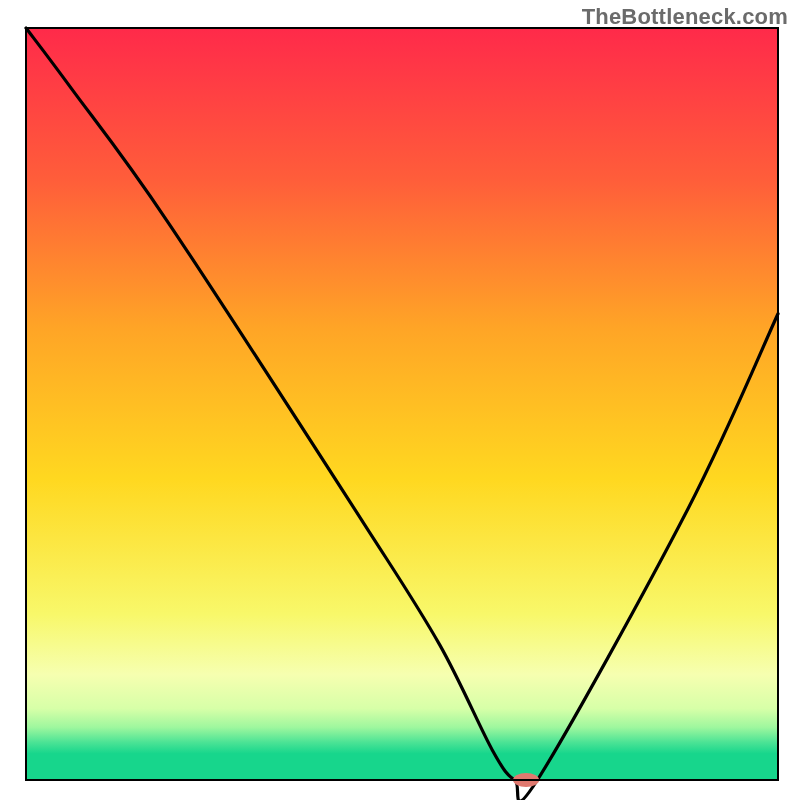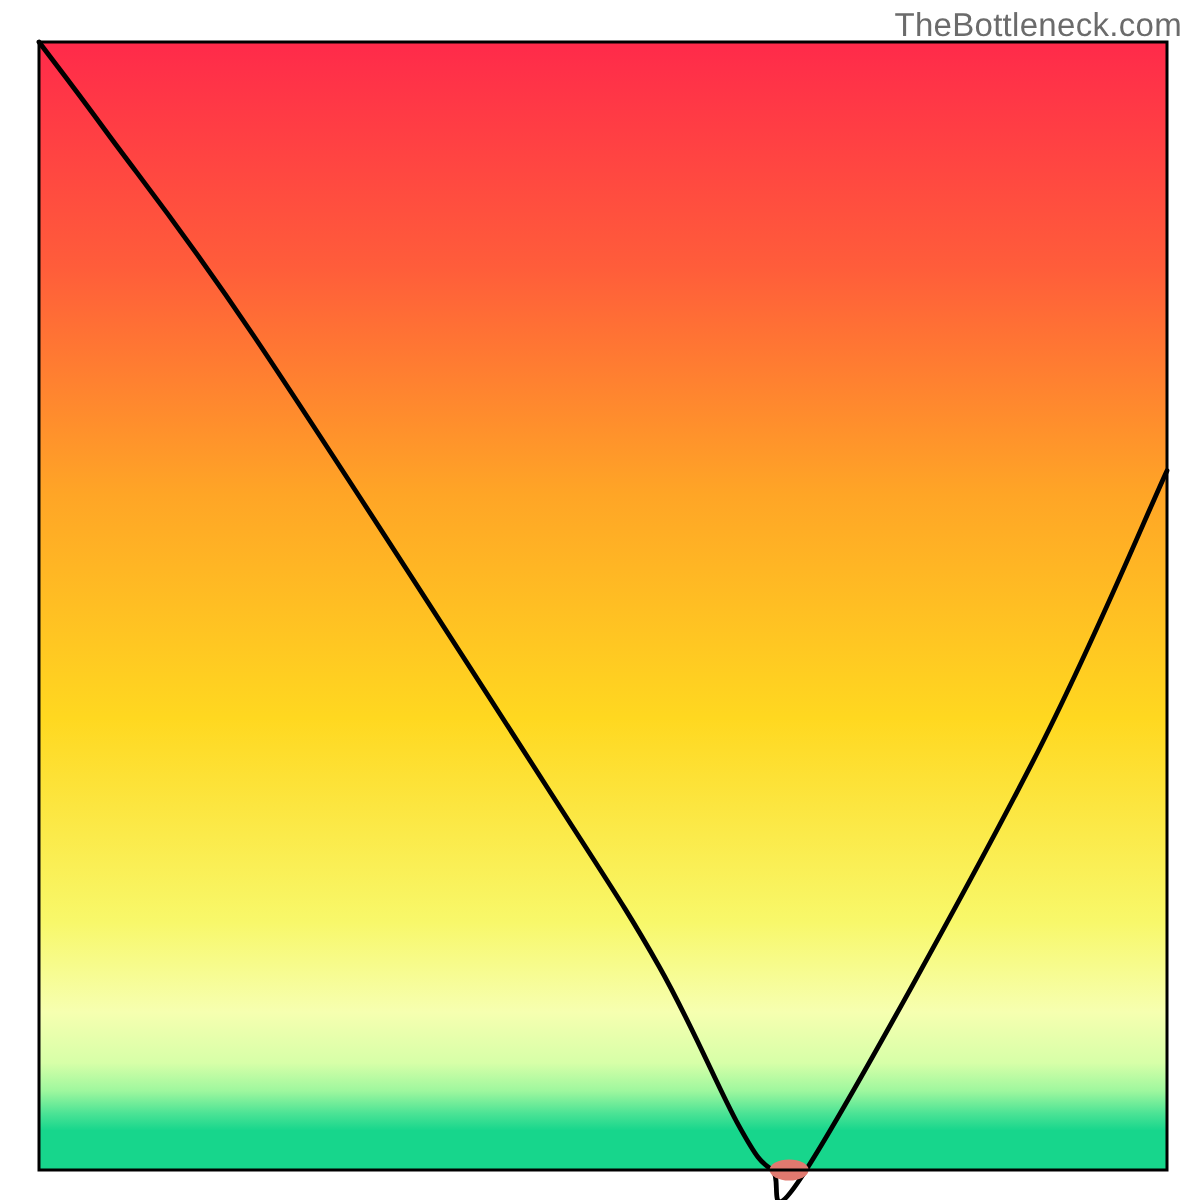--- a/index.html
+++ b/index.html
@@ -19,21 +19,21 @@
   svg {
     position: absolute;
     top: 0;
     left: 0;
   }
   .watermark {
     position: absolute;
     top: 4px;
     right: 12px;
     font-size: 22px;
-    font-weight: 400;
+    font-weight: 700;
     color: #6b6b6b;
     letter-spacing: 0.2px;
     user-select: none;
   }
 </style>
 </head>
 <body>
 
 <div class="stage">
 

